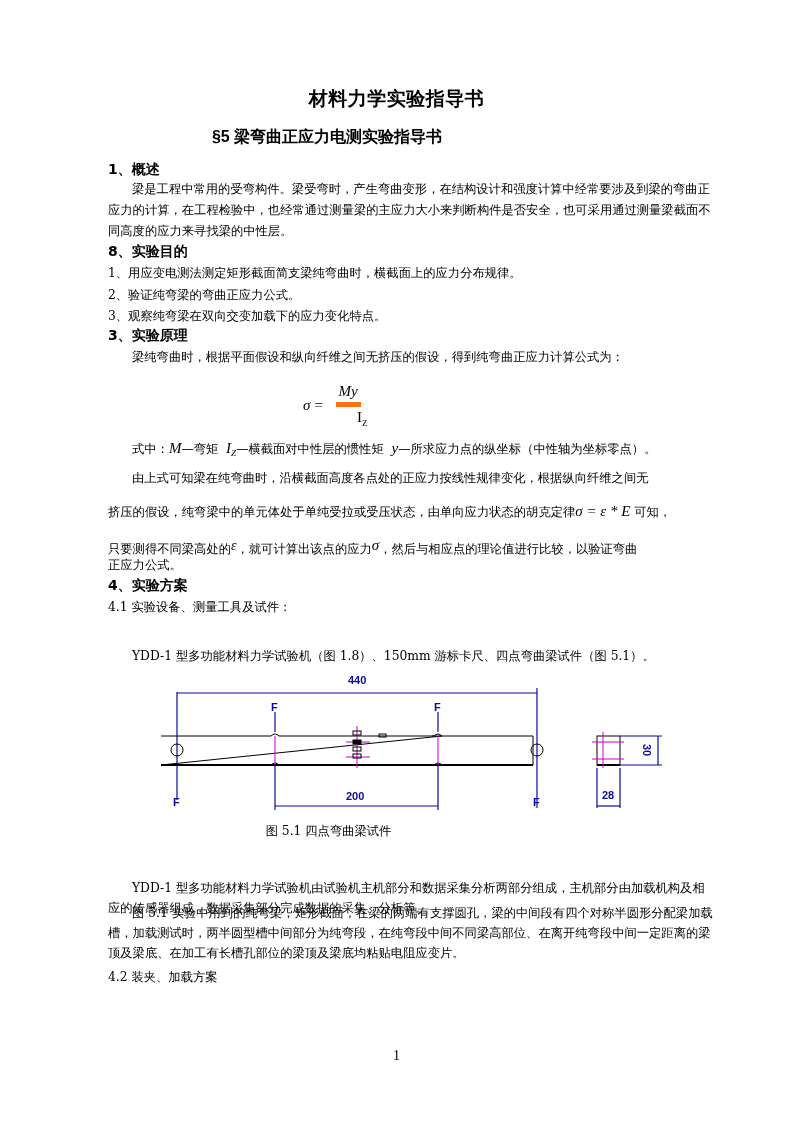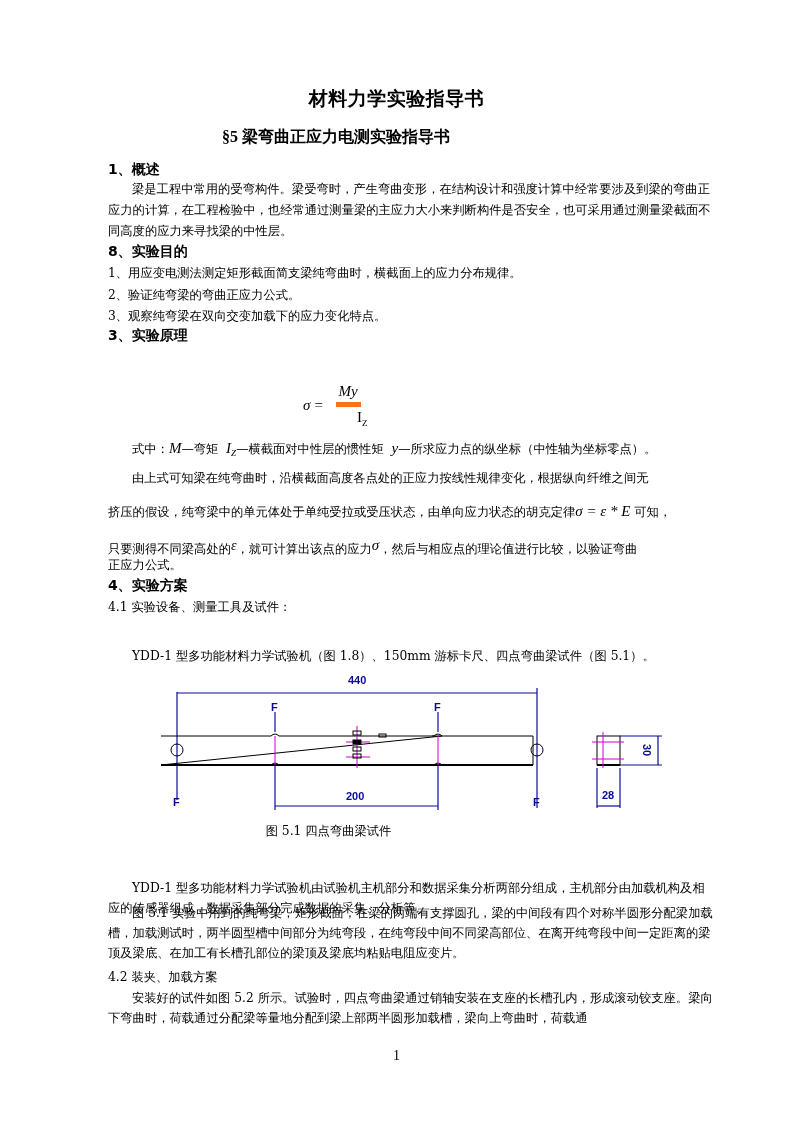--- a/index.html
+++ b/index.html
@@ -1,22 +1,22 @@
 <!DOCTYPE html>
 <html><head>
 <meta charset="utf-8">
 <style>
   html, body { margin: 0; padding: 0; background: #ffffff; }
   body { width: 793px; height: 1122px; position: relative; overflow: hidden;
          font-family: "DejaVu Serif", "Liberation Serif", serif; color: #000; }
   .page { position: absolute; left: 0; top: 0; width: 793px; height: 1122px; }
   .title { position: absolute; left: 0; width: 793px; text-align: center;
            top: 86px; font-family: "DejaVu Sans", sans-serif; font-weight: bold; font-size: 19px; letter-spacing: 0.5px; }
-  .subtitle { position: absolute; left: 13px; width: 646px; text-align: center;
-              top: 127px; font-family: Liberation Serif, serif; font-weight: bold; font-size: 16px; }
+  .subtitle { position: absolute; left: 4px; width: 646px; text-align: center;
+              top: 127px; font-family: Liberation Sans, sans-serif; font-weight: bold; font-size: 16px; }
   .h { position: absolute; left: 108px; font-family: "DejaVu Sans", sans-serif; font-weight: bold; font-size: 14px; }
   .p { position: absolute; left: 108px; width: 606px; font-size: 12.3px; line-height: 21px; }
   .line { position: absolute; left: 108px; font-size: 12.3px; white-space: nowrap; }
   .ind { text-indent: 24px; }
   .math { font-family: "Liberation Serif", serif; font-style: italic; }
   .formula { position: absolute; left: 303px; top: 383px; display: flex; align-items: center; font-family: "Liberation Serif", serif; font-size: 15px; }
   .frac { display: inline-flex; flex-direction: column; align-items: center; margin-left: 6px; }
   .frac .num { font-style: italic; padding: 0 3px 2px; border-bottom: 5px solid #f97316; }
   .frac .den { padding-top: 2px; margin-left: 28px; }
   .frac sub { font-size: 9px; }
@@ -34,20 +34,21 @@
 
   <div class="h" style="top:161px">1、概述</div>
   <div class="p ind" style="top:179px">梁是工程中常用的受弯构件。梁受弯时，产生弯曲变形，在结构设计和强度计算中经常要涉及到梁的弯曲正应力的计算，在工程检验中，也经常通过测量梁的主应力大小来判断构件是否安全，也可采用通过测量梁截面不同高度的应力来寻找梁的中性层。</div>
 
   <div class="h" style="top:243px">8、实验目的</div>
   <div class="line" style="top:265px">1、用应变电测法测定矩形截面简支梁纯弯曲时，横截面上的应力分布规律。</div>
   <div class="line" style="top:287px">2、验证纯弯梁的弯曲正应力公式。</div>
   <div class="line" style="top:308px">3、观察纯弯梁在双向交变加载下的应力变化特点。</div>
 
   <div class="h" style="top:327px">3、实验原理</div>
+  <div class="line" style="top:349px; left:132px">梁纯弯曲时，根据平面假设和纵向纤维之间无挤压的假设，得到纯弯曲正应力计算公式为：</div>
 
   <div class="formula">
     <span class="math">σ</span>
     <span style="margin-left:4px">=</span>
     <span class="frac">
       <span class="num">My</span>
       <span class="den"><span>I</span><sub>Z</sub></span>
     </span>
   </div>
 
@@ -127,16 +128,15 @@
       <rect x="203" y="94" width="8" height="4"></rect>
       <rect x="203" y="71" width="8" height="4"></rect>
     </g>
   </svg>
 
   <div class="caption">图 5.1  四点弯曲梁试件</div>
 
   <div class="p ind" style="top:878px; line-height:20px">YDD-1 型多功能材料力学试验机由试验机主机部分和数据采集分析两部分组成，主机部分由加载机构及相应的传感器组成，数据采集部分完成数据的采集、分析等。</div>
   <div class="p ind" style="top:903px; line-height:20px">图 5.1 实验中用到的纯弯梁，矩形截面，在梁的两端有支撑圆孔，梁的中间段有四个对称半圆形分配梁加载槽，加载测试时，两半圆型槽中间部分为纯弯段，在纯弯段中间不同梁高部位、在离开纯弯段中间一定距离的梁顶及梁底、在加工有长槽孔部位的梁顶及梁底均粘贴电阻应变片。</div>
   <div class="line" style="top:969px">4.2  装夹、加载方案</div>
-  <div class="p ind" style="top:988px; line-height:20px">安装好的试件如图 5.2 所示。试验时，四点弯曲梁通过销轴安装在支座的长槽孔内，形成滚动铰支座。梁向下弯曲时，荷载通过分配梁等量地分配到梁上部两半圆形加载槽，梁向上弯曲时，荷载通</div>
 
   <div class="pagenum">1</div>
 </div>
 
 </body></html>

